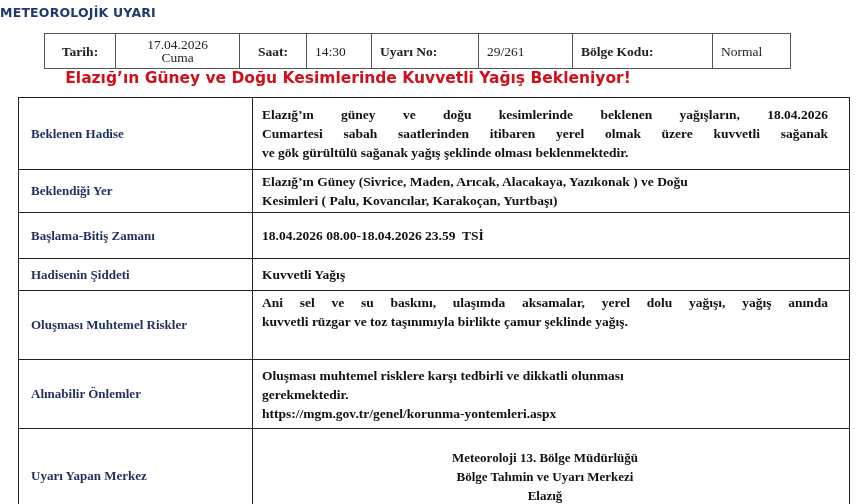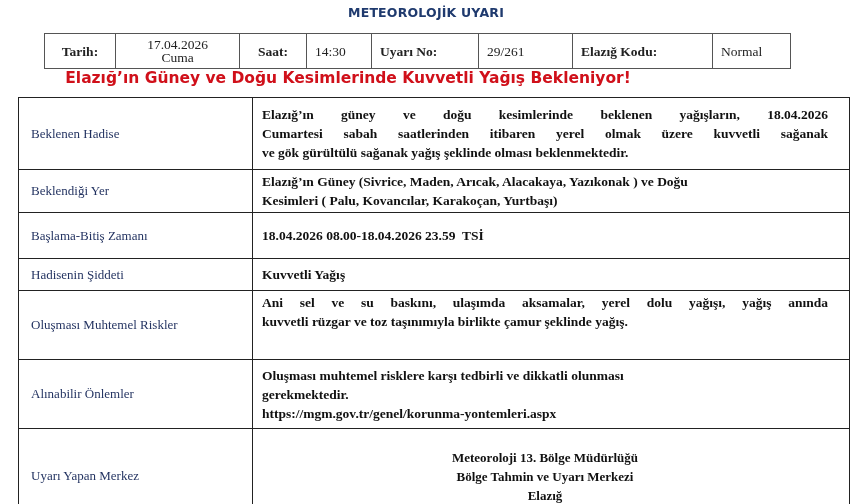--- a/index.html
+++ b/index.html
@@ -1,18 +1,18 @@
 <!DOCTYPE html>
 <html><head>
 <meta charset="utf-8">
 <style>
   html, body { margin: 0; padding: 0; background: #ffffff; }
   body { width: 860px; height: 504px; position: relative; overflow: hidden; }
   .title {
-    position: absolute; left: 0; width: 852px; top: 5px; text-align: center;
+    position: absolute; left: 0; width: 852px; top: 5px; text-align: left;
     font-family: "DejaVu Sans", sans-serif; font-weight: bold; font-size: 12.5px;
     color: #1f3a6e; letter-spacing: 0.2px;
   }
   table.meta {
     position: absolute; left: 44px; top: 33px; width: 746px; height: 36px;
     border-collapse: collapse; table-layout: fixed;
     font-family: "Liberation Serif", serif; font-size: 13.5px; color: #222; padding-left: 23px;
   }
   table.meta td {
     border: 1px solid #555; padding: 0 8px; vertical-align: middle; line-height: 13px;
@@ -24,21 +24,21 @@
     font-family: "DejaVu Sans", sans-serif; font-weight: bold; font-size: 15.5px;
     color: #d0101a;
   }
   table.main {
     position: absolute; left: 18px; top: 97px; width: 831px; height: 400px;
     border-collapse: collapse; table-layout: fixed;
     font-family: "Liberation Serif", serif; font-size: 13.5px; color: #111;
   }
   table.main td { border: 1.5px solid #222; vertical-align: middle; }
   table.main td.key {
-    width: 216px; padding: 0 0 0 12px; color: #1f2f5e; font-weight: normal; font-size: 13px;
+    width: 216px; padding: 0 0 0 12px; color: #1f2f5e; font-weight: bold; font-size: 13px;
   }
   table.main td.val { padding: 2px 21px 2px 9px; font-weight: bold; line-height: 19px; }
   td.val.tight { line-height: 14px; }
   td.val.top { vertical-align: top; padding-top: 3px; }
   td.val.centerblock { text-align: center; line-height: 24px; font-size: 13px; }
   .line { display: block; }
   .justline { display: block; text-align: justify; text-align-last: justify; }
 </style>
 </head>
 <body>
@@ -60,21 +60,21 @@
       <tr>
     <td class="lbl center">Tarih:</td>
     <td class="center">
       <span class="line">17.04.2026</span>
       <span class="line">Cuma</span>
     </td>
     <td class="lbl center">Saat:</td>
     <td>14:30</td>
     <td class="lbl">Uyarı No:</td>
     <td>29/261</td>
-    <td class="lbl">Elazığ Kodu:</td>
+    <td class="lbl">Bölge Kodu:</td>
     <td>Normal</td>
   </tr>
 </tbody>
   </table>
 
 <div class="headline">Elazığ’ın Güney ve Doğu Kesimlerinde Kuvvetli Yağış Bekleniyor!</div>
 
 <table class="main">
   <colgroup>
       <col style="width:234px">

